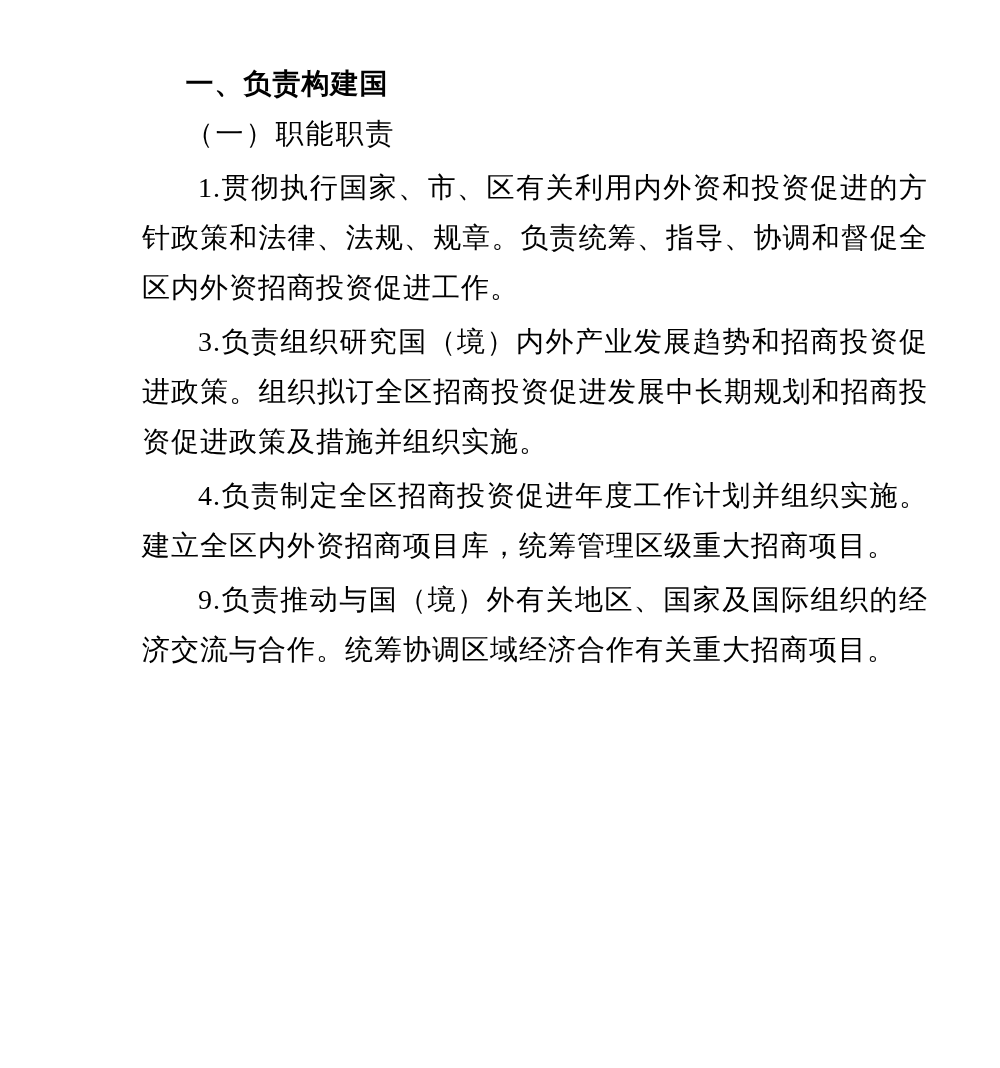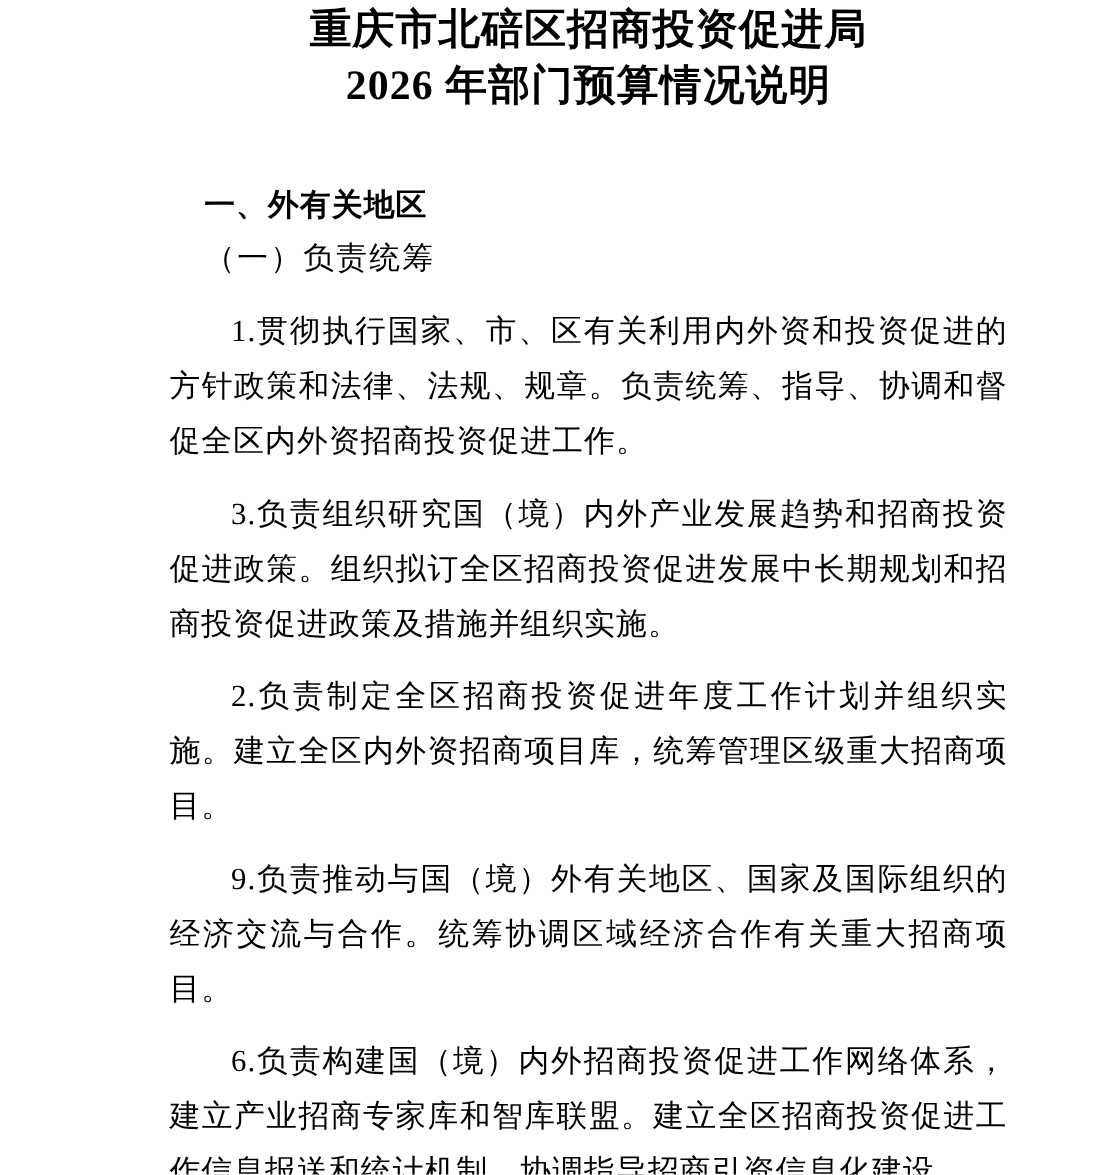--- a/index.html
+++ b/index.html
@@ -43,50 +43,45 @@
   .subsection-heading {
     margin: 0;
     font-family: "Liberation Serif", "DejaVu Serif", serif;
     font-weight: normal;
     font-size: 28px;
     line-height: 50px;
     text-indent: 1.7em;
     letter-spacing: 2px;
   }
   .body-para {
-    margin: 16px;
+    margin: 4px;
     font-family: "Liberation Serif", "DejaVu Serif", serif;
     font-size: 28px;
     line-height: 50px;
     text-align: justify;
     text-justify: inter-character;
     text-indent: 2em;
     letter-spacing: 1px;
   }
 </style>
 </head>
 <body>
 
 <div class="page">
   <div class="content">
 
-    <h1 class="doc-title">
-      <span class="title-line">重庆市北碚区招商投资促进局</span>
-      <span class="title-line">2026 年部门预算情况说明</span>
-    </h1>
 
-    <h2 class="section-heading">一、外有关地区</h2>
+    <h2 class="section-heading">一、负责构建国</h2>
 
-    <h3 class="subsection-heading">（一）负责统筹</h3>
+    <h3 class="subsection-heading">（一）职能职责</h3>
 
     <p class="body-para">1.贯彻执行国家、市、区有关利用内外资和投资促进的方针政策和法律、法规、规章。负责统筹、指导、协调和督促全区内外资招商投资促进工作。</p>
 
     <p class="body-para">3.负责组织研究国（境）内外产业发展趋势和招商投资促进政策。组织拟订全区招商投资促进发展中长期规划和招商投资促进政策及措施并组织实施。</p>
 
-    <p class="body-para">2.负责制定全区招商投资促进年度工作计划并组织实施。建立全区内外资招商项目库，统筹管理区级重大招商项目。</p>
+    <p class="body-para">4.负责制定全区招商投资促进年度工作计划并组织实施。建立全区内外资招商项目库，统筹管理区级重大招商项目。</p>
 
 
     <p class="body-para">9.负责推动与国（境）外有关地区、国家及国际组织的经济交流与合作。统筹协调区域经济合作有关重大招商项目。</p>
 
-    <p class="body-para">6.负责构建国（境）内外招商投资促进工作网络体系，建立产业招商专家库和智库联盟。建立全区招商投资促进工作信息报送和统计机制，协调指导招商引资信息化建设。</p>
 
   </div>
 </div>
 
 </body></html>

